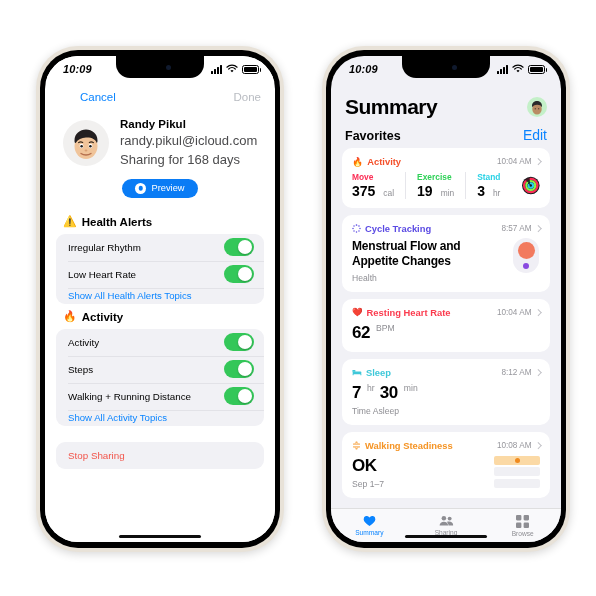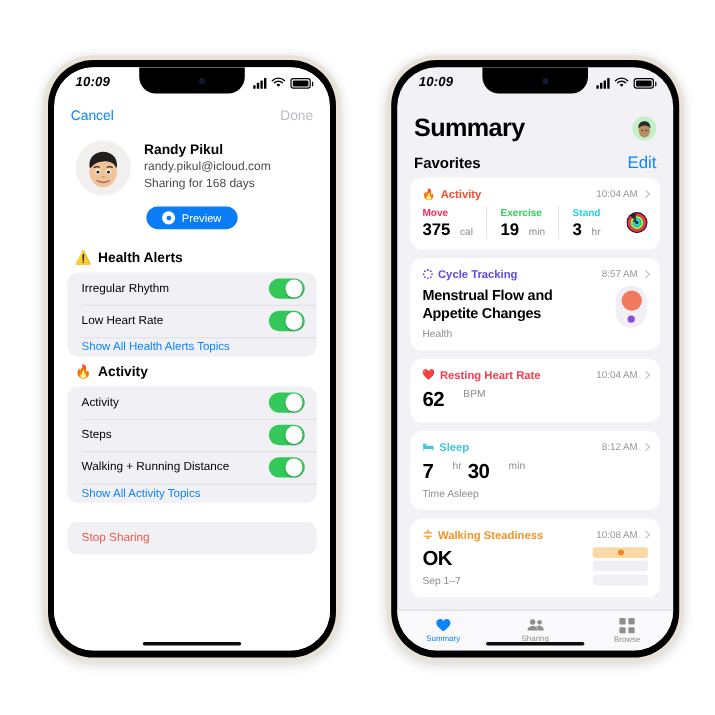--- a/index.html
+++ b/index.html
@@ -90,35 +90,35 @@
     background: #fff;
     border-radius: 11px 11px 0 0;
     display: flex; flex-direction: column;
     overflow: hidden;
   }
   .sheet-nav {
     display: flex; justify-content: space-between; align-items: center;
     padding: 9px 14px 7px;
     font-size: 11.5px;
   }
-  .nav-cancel { color: #0a84ff; }
+  .nav-cancel { color: #0a84ff; margin-left: 21px; }
   .nav-done { color: #b9bcc2; }
 
   .profile {
     display: flex; align-items: center; gap: 11px;
     padding: 7px 14px 0 18px;
   }
   .avatar-big {
     width: 46px; height: 46px; border-radius: 50%;
     background: #f1f0ef; flex: 0 0 46px;
     position: relative; overflow: hidden;
   }
   .memoji { position:absolute; left:50%; top:52%; transform:translate(-50%,-50%); }
   .p-name { font-size: 11.5px; font-weight: bold; color: #000; line-height:1.3; }
-  .p-sub { font-size: 10px; color: #4b4b4d; line-height: 1.45; }
+  .p-sub { font-size: 13px; color: #4b4b4d; line-height: 1.45; }
 
   .preview-wrap { display: flex; justify-content: center; padding: 9px 0 11px; }
   .preview-btn {
     background: #0a7cf5; color: #fff;
     border-radius: 13px; height: 19px;
     display: inline-flex; align-items: center; gap: 5px;
     padding: 0 13px; font-size: 9.3px;
   }
   .eye {
     width: 11px; height: 11px; border-radius: 50%;
@@ -218,21 +218,21 @@
   .cycle-graphic {
     position: absolute; right: 11px; top: 23px;
     width: 26px; height: 35px; border-radius: 13px; background: #f0eff5;
     display: flex; flex-direction: column; align-items: center; padding-top: 3.5px; gap: 4px;
   }
   .cyc-circle { width: 17px; height: 17px; border-radius: 50%; background: #f27a5e; }
   .cyc-dot { width: 6px; height: 6px; border-radius: 50%; background: #8a4ae0; }
 
   .val-line { display: flex; align-items: flex-start; }
   .val-num { font-size: 17px; font-weight: bold; color: #000; letter-spacing: -.4px; }
-  .val-unit { font-size: 8.6px; color: #8e8e93; margin-left: 16px; margin-right: 5px; }
+  .val-unit { font-size: 8.6px; color: #8e8e93; margin-left: 6px; margin-right: 5px; }
 
   .steady-bars {
     position: absolute; right: 10px; top: 24px;
     width: 46px; display: flex; flex-direction: column; gap: 2.5px;
   }
   .sbar { height: 9px; border-radius: 2px; background: #f0f0f4; }
   .sbar.on { background: #fbd9a5; display:flex; align-items:center; justify-content:center; }
   .sbar.on i { width: 5px; height: 5px; border-radius: 50%; background: #f08a1e; display:block; }
 
   .tabbar {

